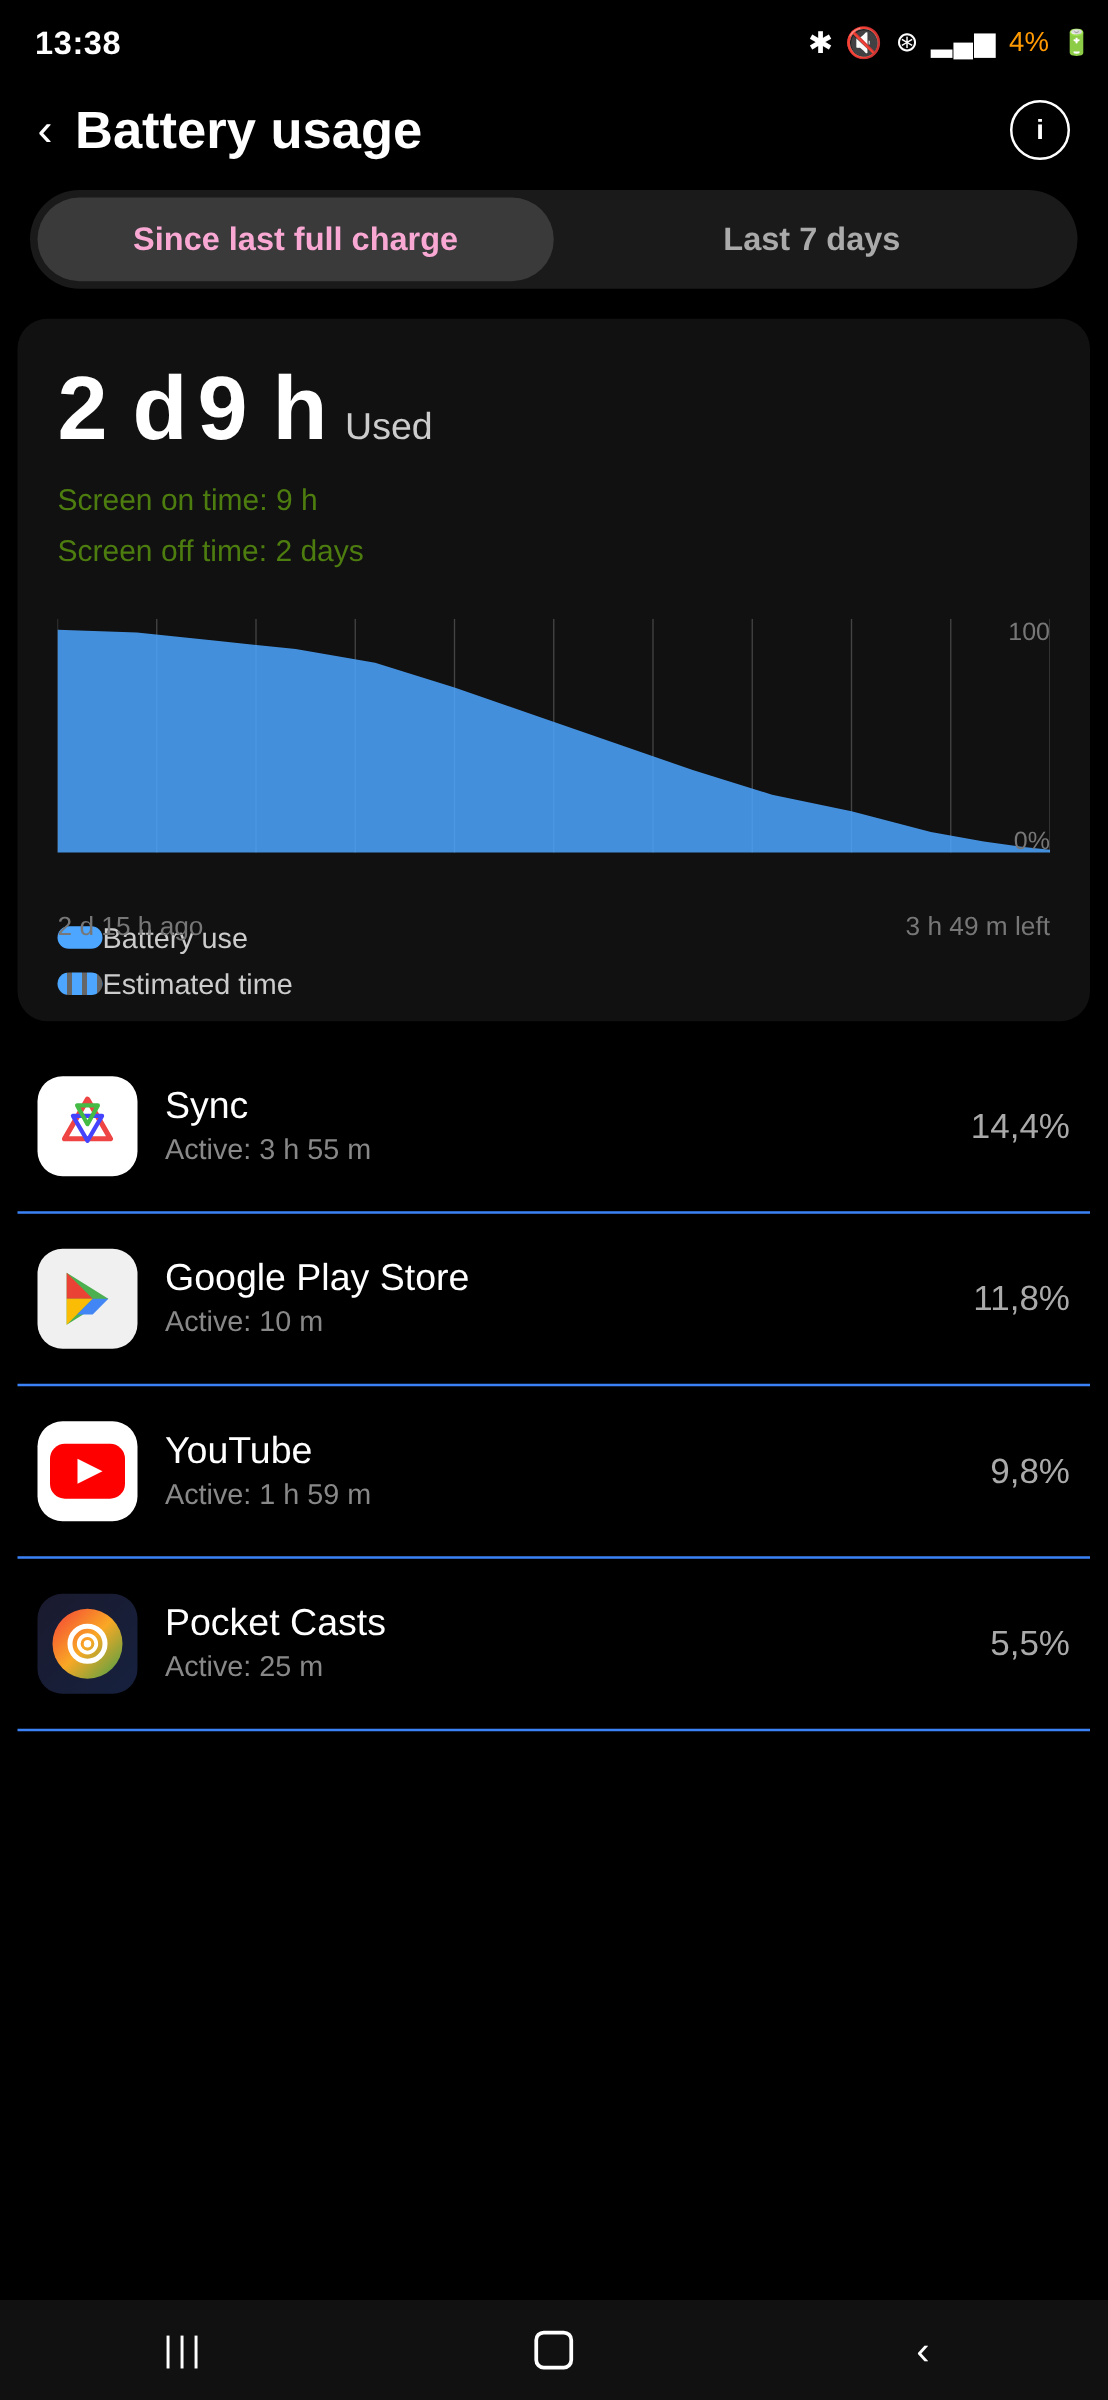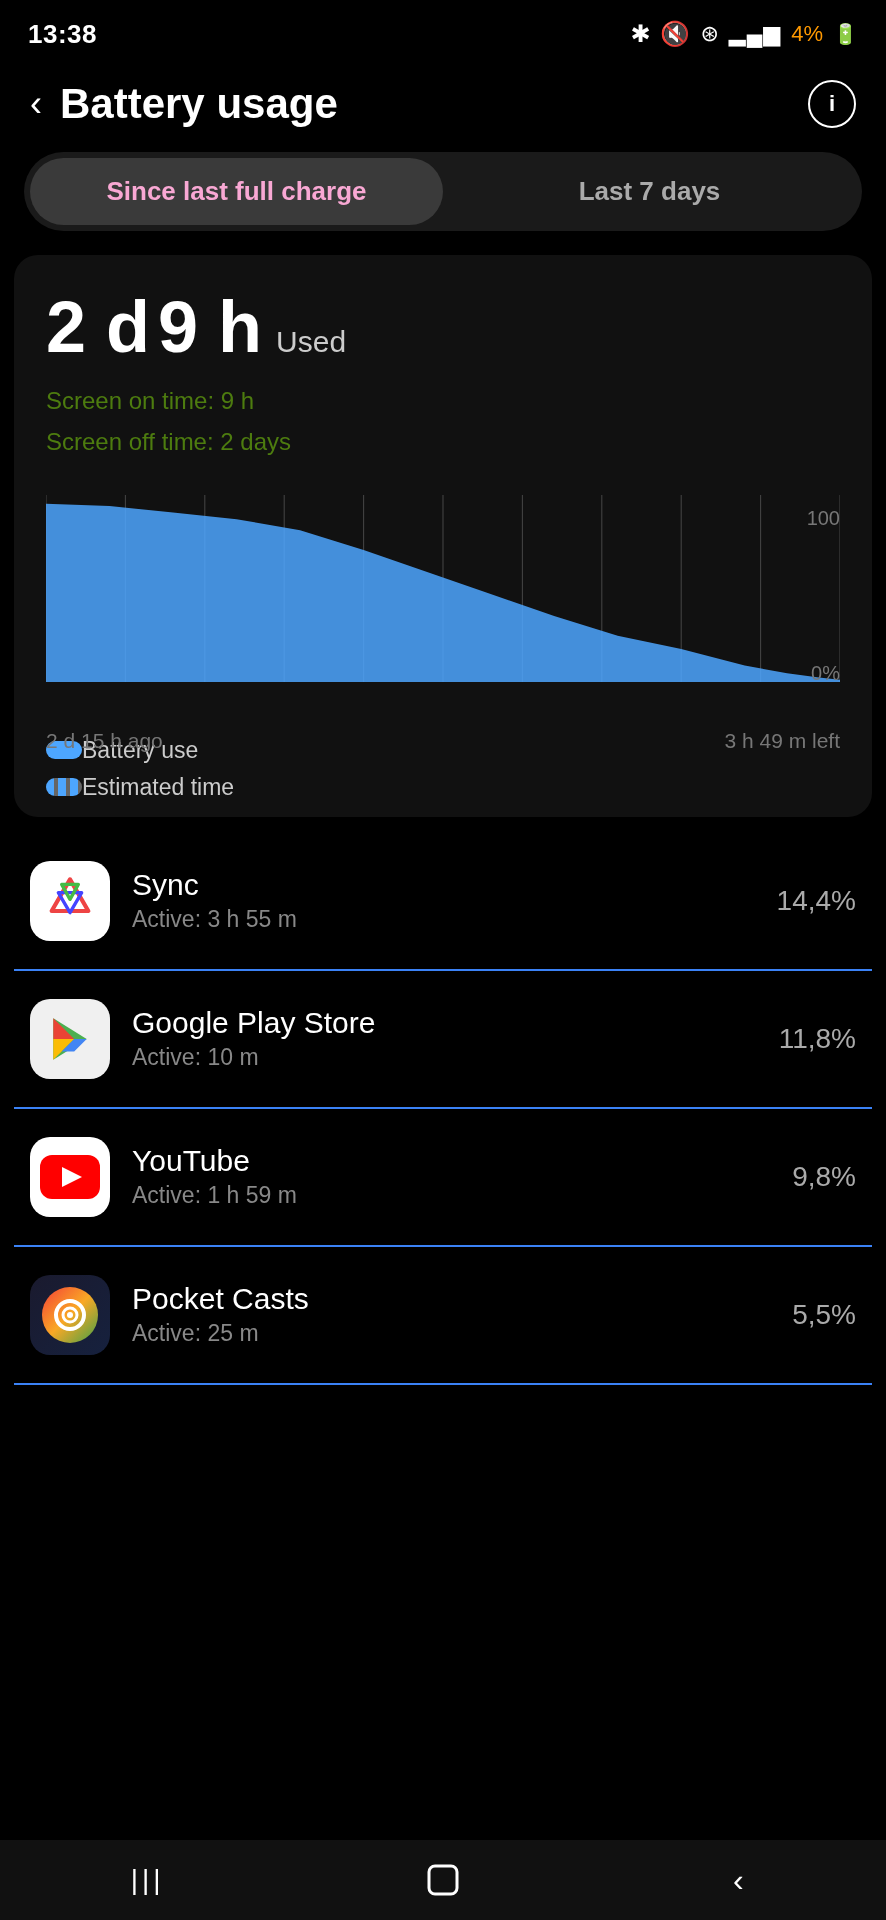--- a/index.html
+++ b/index.html
@@ -12,21 +12,21 @@
       min-height: 1920px;
       position: relative;
       overflow-x: hidden;
     }
 
     
     .status-bar {
       display: flex;
       justify-content: space-between;
       align-items: center;
-      padding: 18px 28px 10px 28px;
+      padding: 18px 12px 10px 28px;
       height: 60px;
     }
     .status-left {
       font-size: 26px;
       font-weight: 600;
       letter-spacing: 0.5px;
     }
     .status-right {
       display: flex;
       align-items: center;
@@ -142,21 +142,21 @@
     .chart-labels {
       display: flex;
       justify-content: space-between;
       margin-top: 10px;
       font-size: 21px;
       color: #777;
     }
     .chart-y-label {
       position: absolute;
       right: 0;
-      top: 12px;
+      top: 0;
       font-size: 20px;
       color: #777;
     }
     .chart-y-label-bottom {
       position: absolute;
       right: 0;
       bottom: 30px;
       font-size: 20px;
       color: #777;
     }

